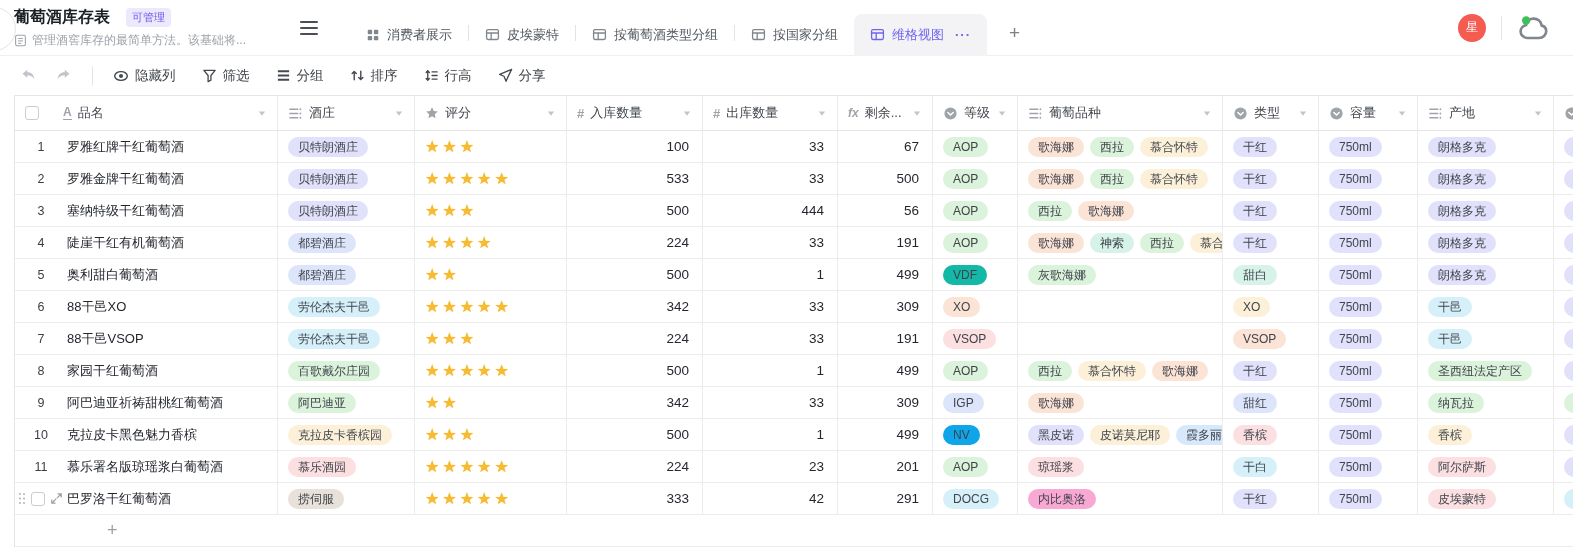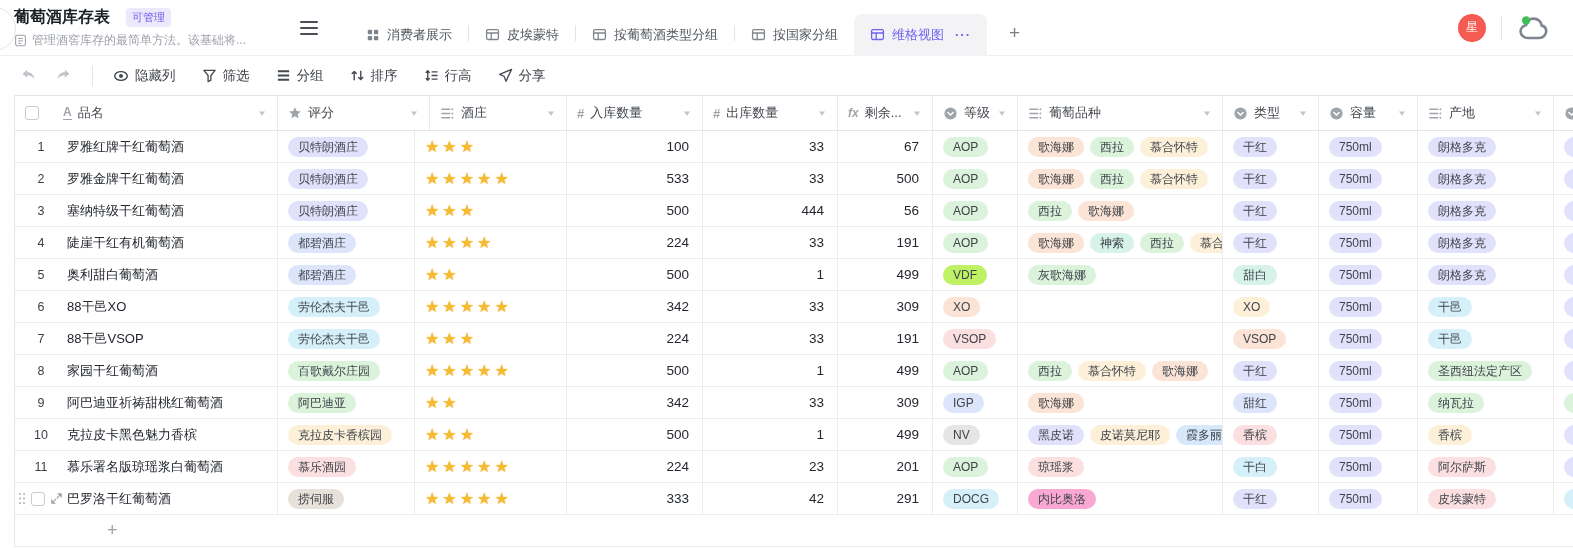--- a/index.html
+++ b/index.html
@@ -231,49 +231,49 @@
           <span class="hicon">
             <span class="ic-A">A</span>
           </span>
           <span>品名</span>
           <span class="caret">
             <svg width="10" height="9" viewBox="0 0 16 16">
               <path d="M2.5 4.5h11L8 11.8Z" fill="#C2C5CA"></path>
             </svg>
           </span>
         </div>
-        <div class="th" style="width: 152px;">
-          <span class="hicon">
-            <svg width="14" height="14" viewBox="0 0 16 16">
-              <path d="M8 1.4l2 4.2 4.6.6-3.4 3.2.9 4.6L8 11.7 3.9 14l.9-4.6L1.4 6.2 6 5.6Z" fill="#9FA4AB"></path>
-            </svg>
-          </span>
-          <span>评分</span>
-          <span class="caret">
-            <svg width="10" height="9" viewBox="0 0 16 16">
-              <path d="M2.5 4.5h11L8 11.8Z" fill="#C2C5CA"></path>
-            </svg>
-          </span>
-        </div>
         <div class="th" style="width: 137px;">
           <span class="hicon">
             <svg width="15" height="15" viewBox="0 0 16 16">
               <path d="M2 3.5h8.4M2 8h8.4M2 12.5h8.4" stroke="#9FA4AB" stroke-width="1.5" stroke-linecap="round"></path>
               <circle cx="13.2" cy="3.5" r="1" fill="#9FA4AB"></circle>
               <circle cx="13.2" cy="8" r="1" fill="#9FA4AB"></circle>
               <circle cx="13.2" cy="12.5" r="1" fill="#9FA4AB"></circle>
             </svg>
           </span>
           <span>酒庄</span>
           <span class="caret">
             <svg width="10" height="9" viewBox="0 0 16 16">
               <path d="M2.5 4.5h11L8 11.8Z" fill="#C2C5CA"></path>
             </svg>
           </span>
         </div>
+        <div class="th" style="width: 152px;">
+          <span class="hicon">
+            <svg width="14" height="14" viewBox="0 0 16 16">
+              <path d="M8 1.4l2 4.2 4.6.6-3.4 3.2.9 4.6L8 11.7 3.9 14l.9-4.6L1.4 6.2 6 5.6Z" fill="#9FA4AB"></path>
+            </svg>
+          </span>
+          <span>评分</span>
+          <span class="caret">
+            <svg width="10" height="9" viewBox="0 0 16 16">
+              <path d="M2.5 4.5h11L8 11.8Z" fill="#C2C5CA"></path>
+            </svg>
+          </span>
+        </div>
         <div class="th" style="width: 136px;">
           <span class="hicon">
             <span class="ic-hash">#</span>
           </span>
           <span>入库数量</span>
           <span class="caret">
             <svg width="10" height="9" viewBox="0 0 16 16">
               <path d="M2.5 4.5h11L8 11.8Z" fill="#C2C5CA"></path>
             </svg>
           </span>
@@ -563,21 +563,21 @@
           <div class="td c-num" style="width: 136px;">
             <span>500</span>
           </div>
           <div class="td c-num" style="width: 135px;">
             <span>1</span>
           </div>
           <div class="td c-num" style="width: 95px;">
             <span>499</span>
           </div>
           <div class="td c-badges" style="width: 85px;">
-            <span class="badge" style="background: #bef264;">VDF</span>
+            <span class="badge" style="background: #14b8a6;">VDF</span>
           </div>
           <div class="td c-badges" style="width: 205px;">
             <span class="badge" style="background: rgb(219, 242, 219);">灰歌海娜</span>
           </div>
           <div class="td c-badges" style="width: 96px;">
             <span class="badge" style="background: rgb(215, 242, 233);">甜白</span>
           </div>
           <div class="td c-badges" style="width: 99px;">
             <span class="badge" style="background: rgb(226, 225, 251);">750ml</span>
           </div>
@@ -756,21 +756,21 @@
           <div class="td c-num" style="width: 136px;">
             <span>500</span>
           </div>
           <div class="td c-num" style="width: 135px;">
             <span>1</span>
           </div>
           <div class="td c-num" style="width: 95px;">
             <span>499</span>
           </div>
           <div class="td c-badges" style="width: 85px;">
-            <span class="badge" style="background: #e5e5e5;">NV</span>
+            <span class="badge" style="background: #0ea5e9;">NV</span>
           </div>
           <div class="td c-badges" style="width: 205px;">
             <span class="badge" style="background: rgb(226, 225, 251);">黑皮诺</span>
             <span class="badge" style="background: rgb(252, 240, 217);">皮诺莫尼耶</span>
             <span class="badge" style="background: rgb(215, 232, 251);">霞多丽</span>
           </div>
           <div class="td c-badges" style="width: 96px;">
             <span class="badge" style="background: rgb(251, 223, 225);">香槟</span>
           </div>
           <div class="td c-badges" style="width: 99px;">

